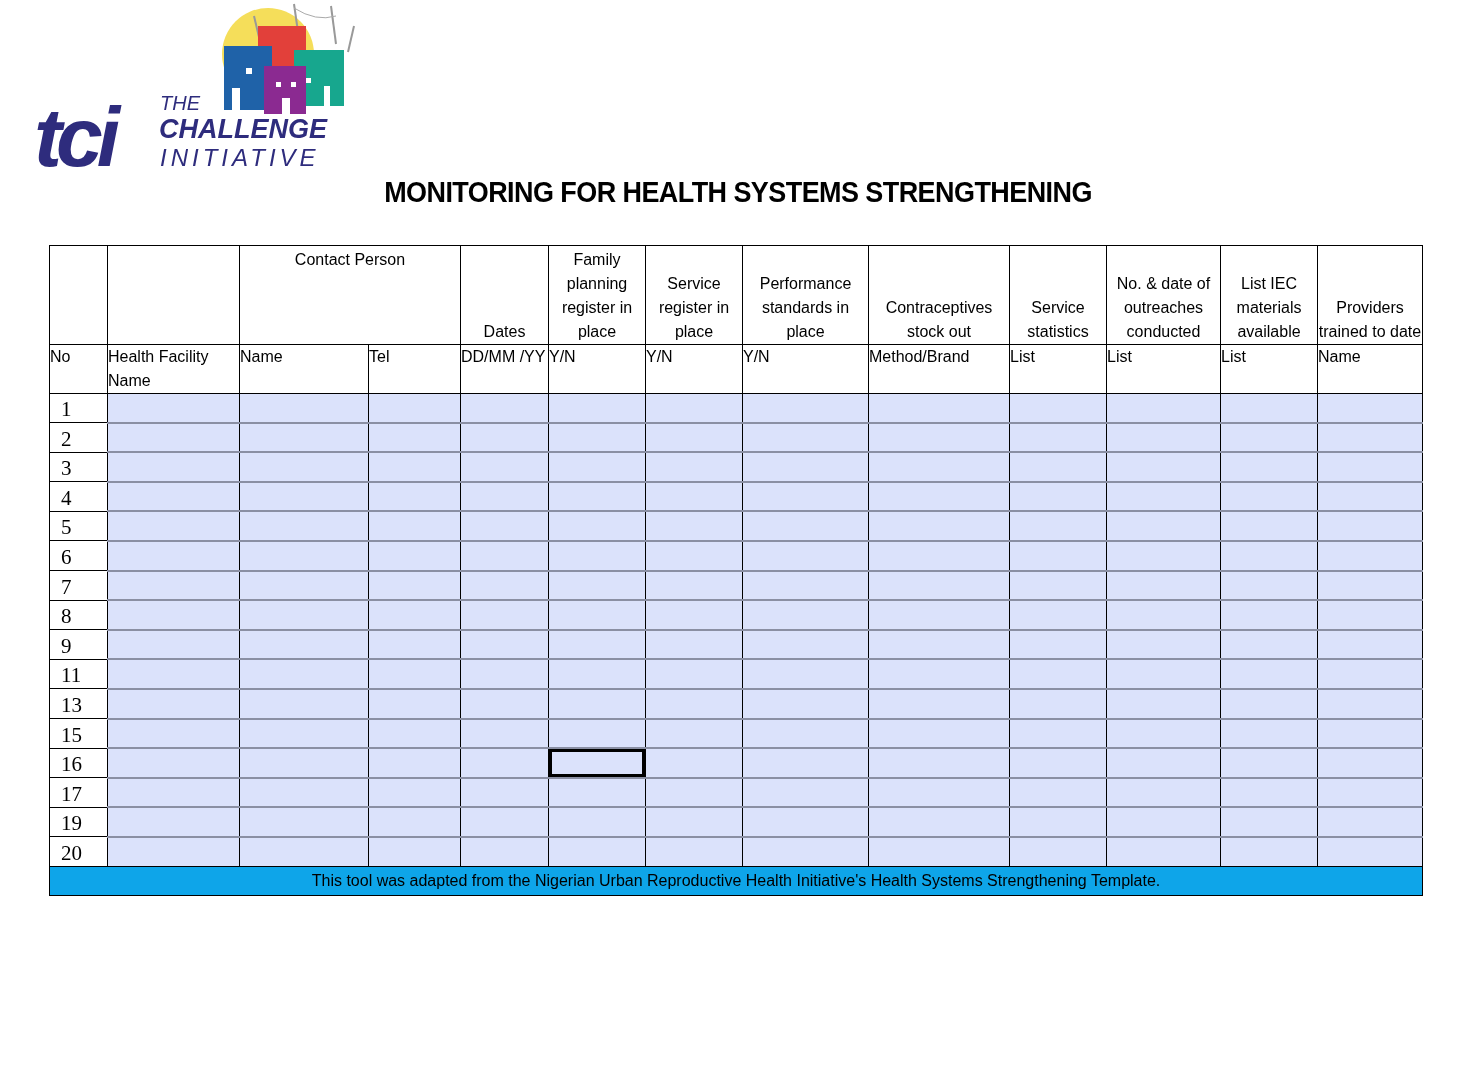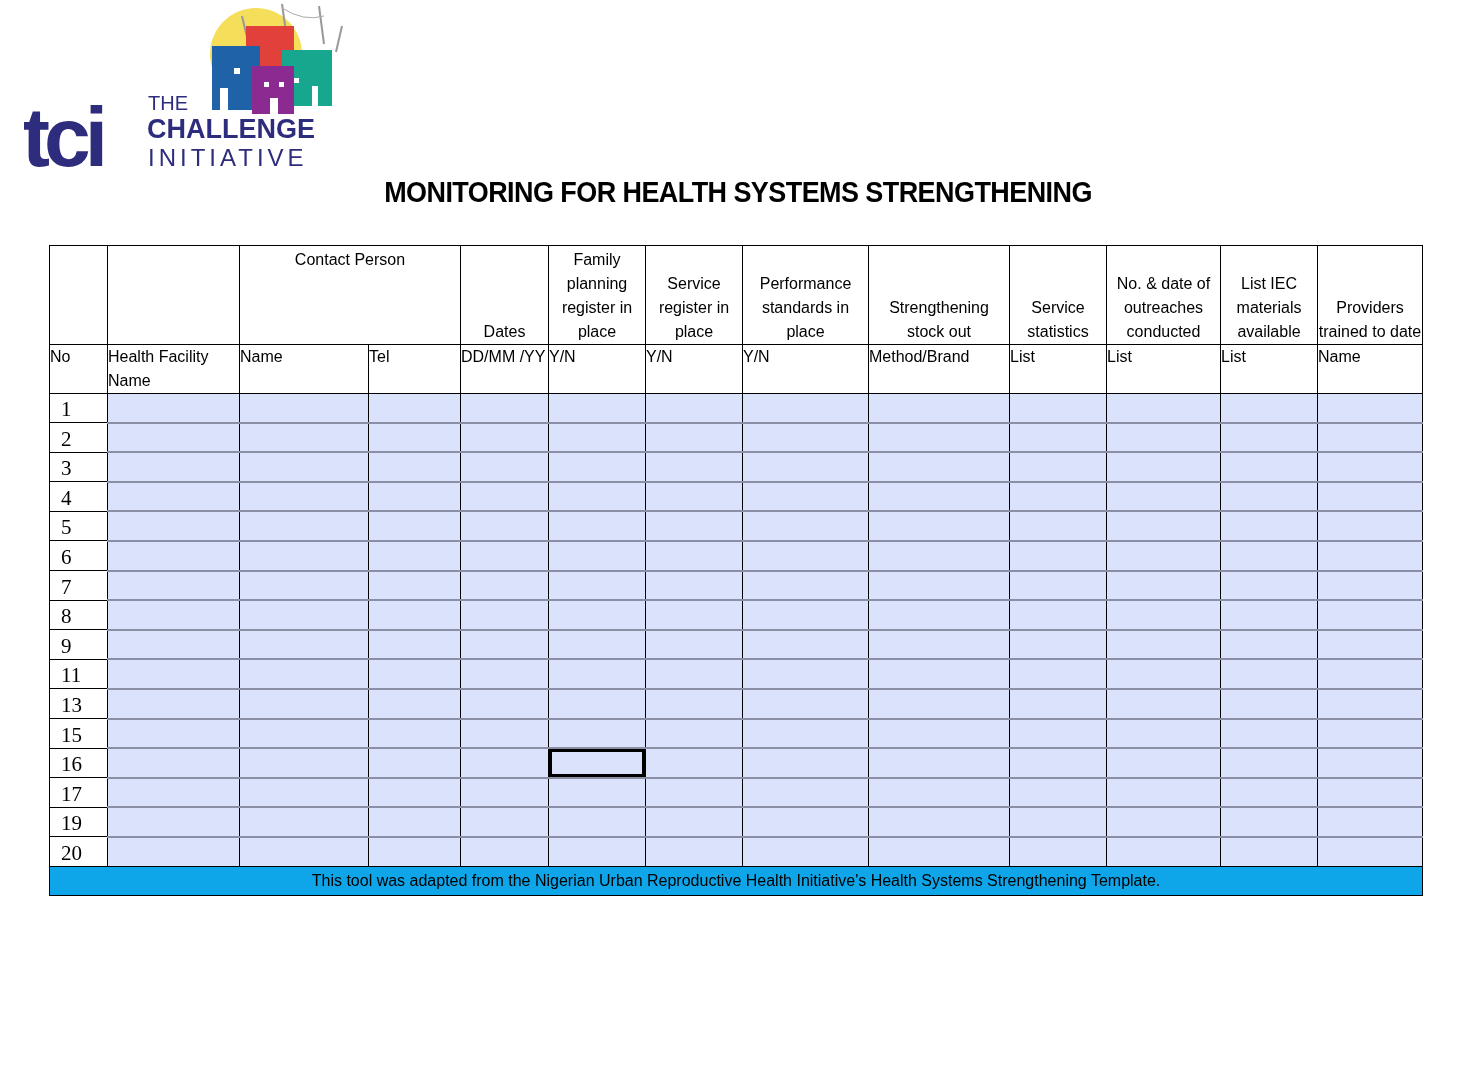--- a/index.html
+++ b/index.html
@@ -1,17 +1,17 @@
 <!DOCTYPE html>
 <html><head>
 <meta charset="utf-8">
 <style>
   html, body { margin:0; padding:0; background:#ffffff; }
   body { width:1466px; height:1072px; position:relative; overflow:hidden; font-family:"Liberation Sans", sans-serif; color:#000; }
-  .logo { position:absolute; left:24px; top:2px; width:340px; height:172px; }
+  .logo { position:absolute; left:36px; top:2px; width:340px; height:172px;font-style:italic; }
   .title { position:absolute; left:0; width:1476px; top:176px; text-align:center; font-family:"Liberation Sans", sans-serif; font-weight:bold; font-size:29px; letter-spacing:-0.6px; transform:scaleX(0.93); transform-origin:center; }
   table.grid { position:absolute; left:49px; top:245px; border-collapse:collapse; table-layout:fixed; width:1373px; }
   table.grid td { border:1px solid #000; padding:0; font-size:16px; }
   .h1 td { height:96px; vertical-align:bottom; text-align:center; line-height:24px; padding-bottom:1px; }
   .h1 td.top { vertical-align:top; padding-top:2px; }
   .h2 td { height:48px; vertical-align:top; text-align:left; line-height:24px; padding-left:9px; padding-top:1px; }
   .data td { height:27.6px; background:#dbe2fb; border-color:#000; }
   .data td.no { background:#fff; font-family:"Liberation Serif", serif; font-size:21px; padding-left:11px; line-height:26px; vertical-align:bottom; }
   .data td.cell { border-top:2px solid #8a8fa3; border-left:1px solid #fff; border-right:1px solid #000; }
   .data td.sel { box-shadow: inset 0 0 0 3px #000; outline:0; }
@@ -67,21 +67,21 @@
   </colgroup>
   <tbody>
       <tr class="h1">
     <td></td>
     <td></td>
     <td colspan="2" class="top">Contact Person</td>
     <td>Dates</td>
     <td>Family planning register in place</td>
     <td>Service register in place</td>
     <td>Performance standards in place</td>
-    <td>Strengthening stock out</td>
+    <td>Contraceptives stock out</td>
     <td>Service statistics</td>
     <td>No. &amp; date of outreaches conducted</td>
     <td>List IEC materials available</td>
     <td>Providers trained to date</td>
   </tr>
   <tr class="h2">
     <td>No</td>
     <td>Health Facility Name</td>
     <td>Name</td>
     <td>Tel</td>

